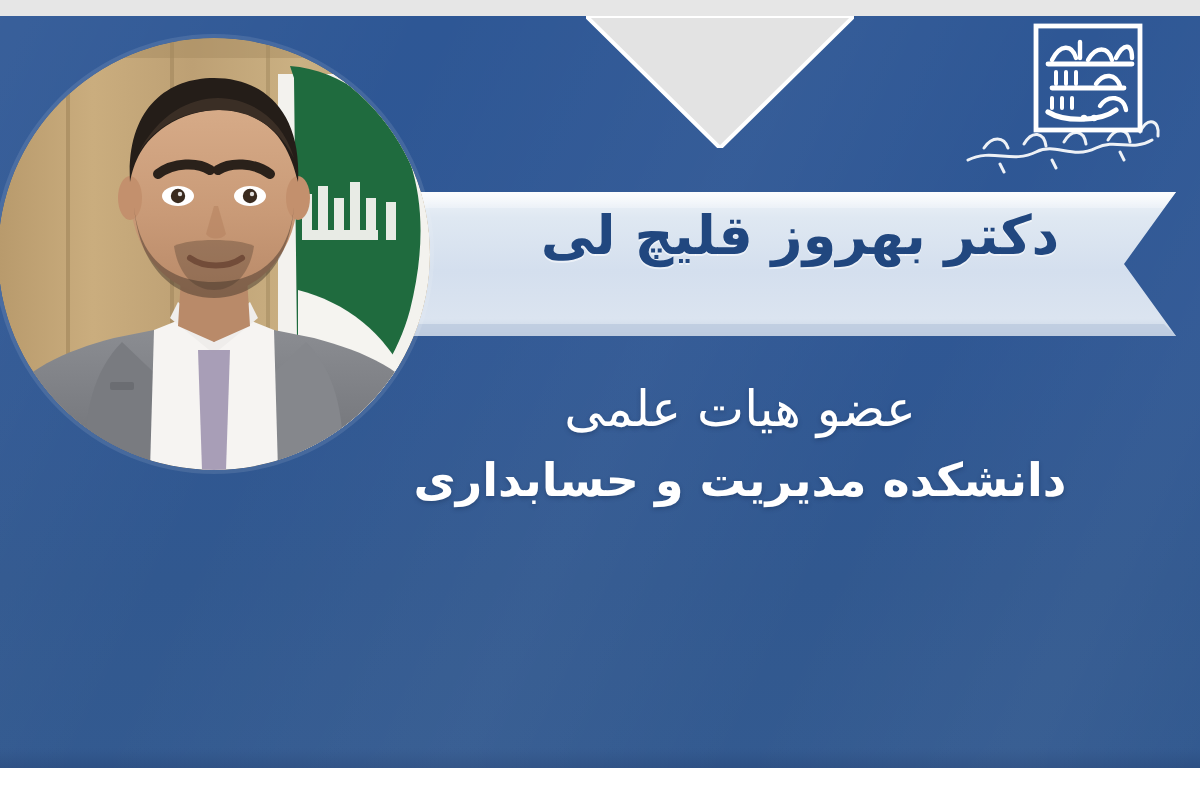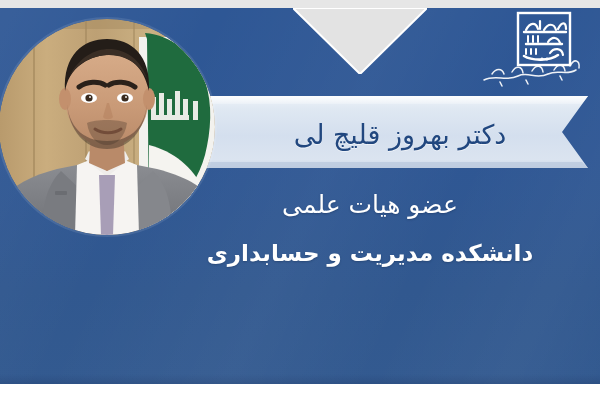--- a/index.html
+++ b/index.html
@@ -88,30 +88,30 @@
     top: 92px;
     width: 410px;
     height: 80px;
     z-index: 6;
   }
   .ribbon-wrap svg { display: block; }
 
   .ribbon-label {
     position: absolute;
     left: 190px;
-    top: 96px;
+    top: 80px;
     width: 398px;
     height: 76px;
     display: flex;
     align-items: center;
     justify-content: center;
     z-index: 7;
     color: #21477f;
     font-size: 27px;
-    font-weight: normal;
+    font-weight: bold;
     letter-spacing: -0.5px;
     direction: rtl;
     padding-left: 22px;
     box-sizing: border-box;
     text-shadow: 0 1px 0 rgba(255,255,255,0.55);
   }
 
   
   .portrait {
     position: absolute;
@@ -142,21 +142,21 @@
     font-weight: normal;
     line-height: 1.35;
     letter-spacing: -0.3px;
     text-shadow: 0 1px 2px rgba(20,40,75,0.35);
   }
   .subtitle-line2 {
     font-size: 23px;
     font-weight: bold;
     line-height: 1.35;
     letter-spacing: -0.3px;
-    margin-top: 16px;
+    margin-top: 4px;
     text-shadow: 0 1px 2px rgba(20,40,75,0.35);
   }
 
   
   .logo {
     position: absolute;
     right: 12px;
     top: 8px;
     width: 112px;
     height: 86px;

